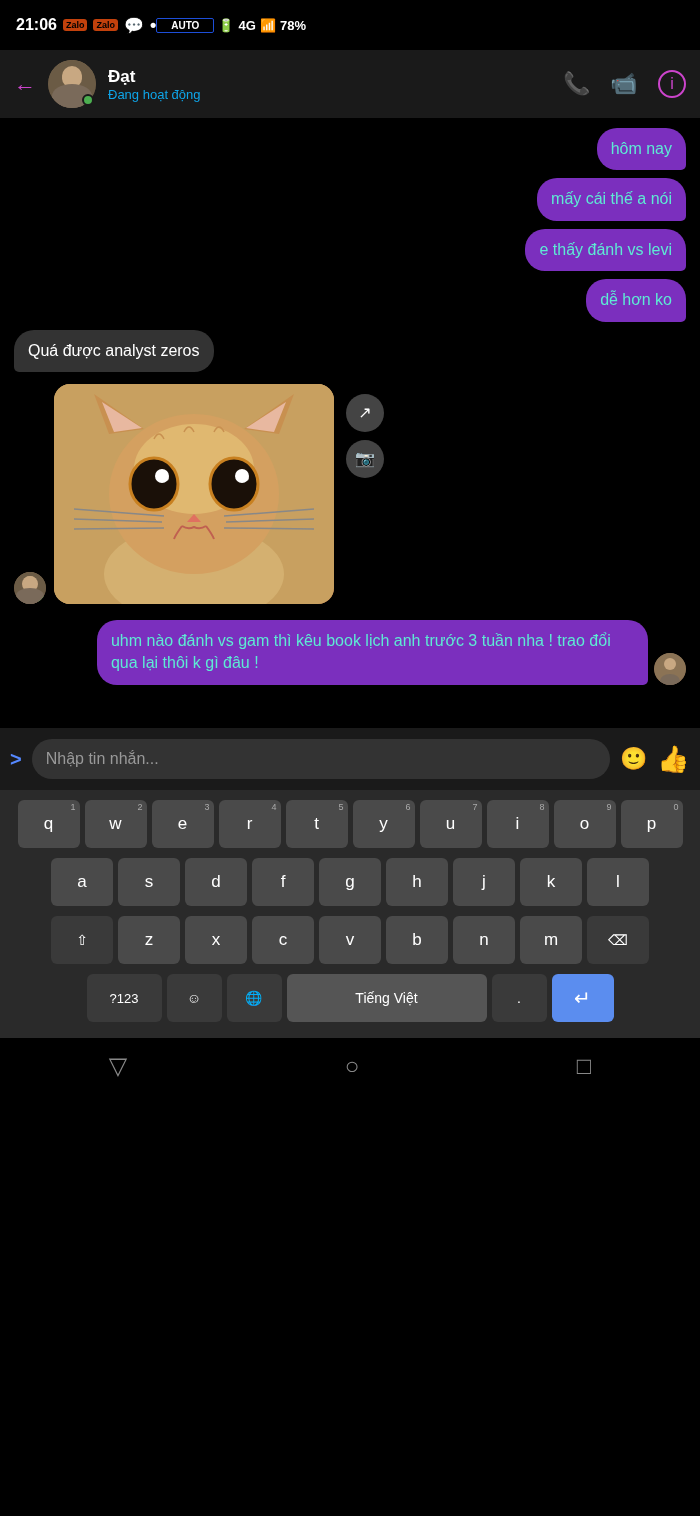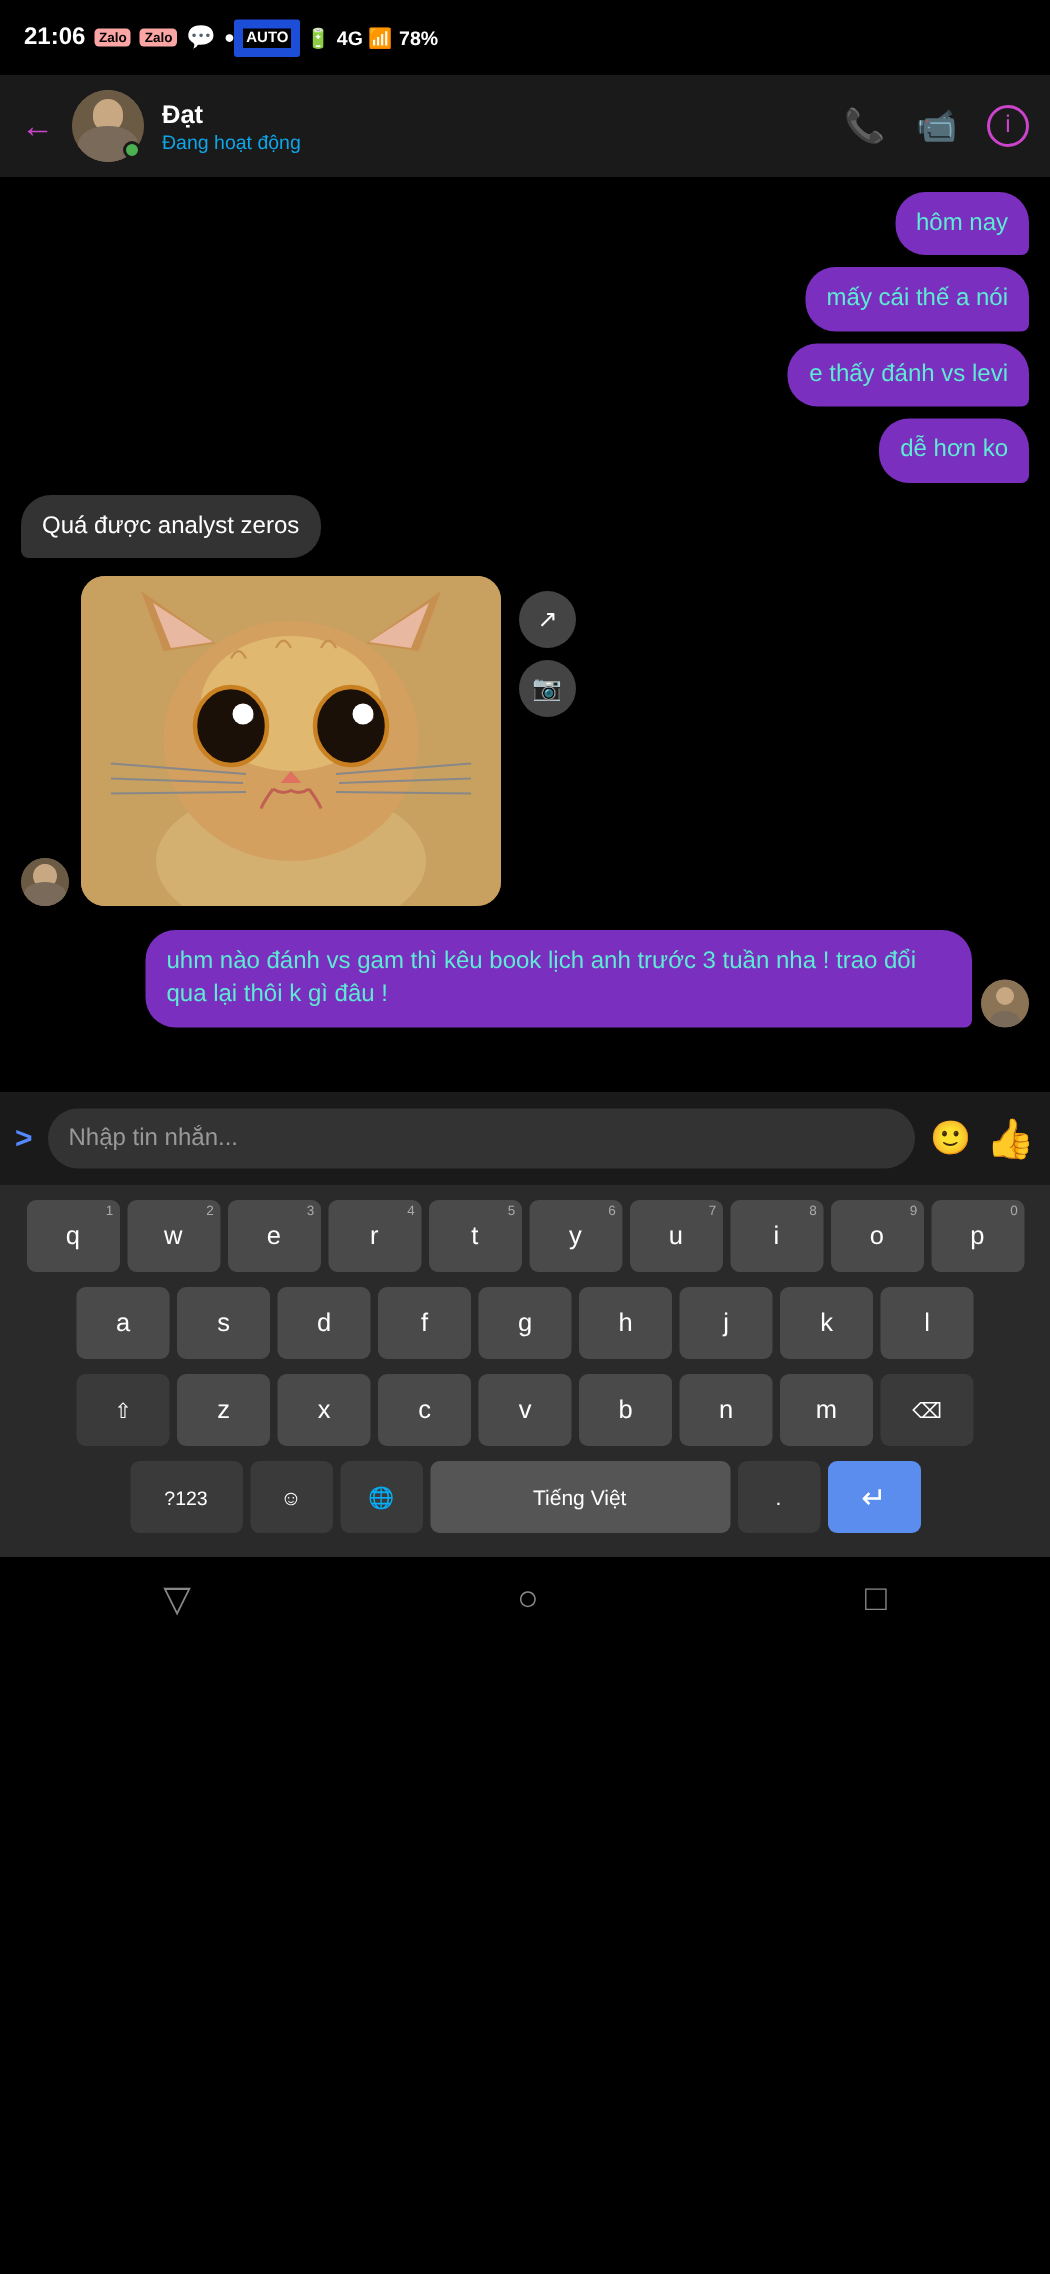--- a/index.html
+++ b/index.html
@@ -25,21 +25,21 @@
       font-size: 15px;
       font-weight: 600;
     }
     .status-left {
       display: flex;
       align-items: center;
       gap: 6px;
     }
     .status-time { font-size: 16px; font-weight: 700; }
     .status-icon-box {
-      background: #fca5a5;
+      background: #c2410c;
       color: #000;
       font-size: 9px;
       font-weight: 800;
       padding: 1px 3px;
       border-radius: 3px;
     }
     .status-right {
       display: flex;
       align-items: center;
       gap: 4px;
@@ -383,21 +383,21 @@
 
 <div class="status-bar">
   <div class="status-left">
     <span class="status-time">21:06</span>
     <span class="status-icon-box">Zalo</span>
     <span class="status-icon-box">Zalo</span>
     <span style="font-size:16px;">💬</span>
     <span style="color:#fff; font-size:18px;">•</span>
   </div>
   <div class="status-right">
-    <span style="font-size:10px; border:6px solid #1d4ed8; padding:1px 2px; border-radius:2px;">AUTO</span>
+    <span style="font-size:10px; border:1px solid #1d4ed8; padding:1px 14px; border-radius:2px;">AUTO</span>
     <span>🔋</span>
     <span style="font-size:13px; font-weight:700;">4G</span>
     <span>📶</span>
     <span class="battery-text">78%</span>
   </div>
 </div>
 
 <div class="header">
   <span class="back-arrow">←</span>
   <div class="avatar-container">

